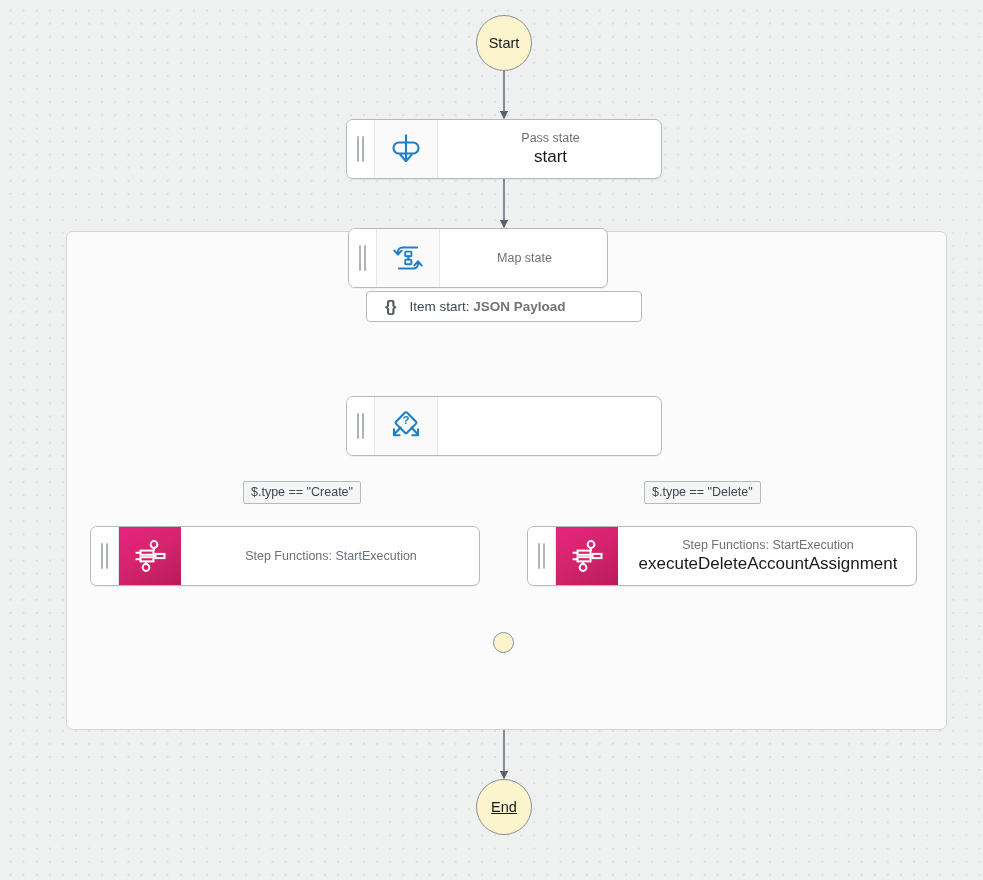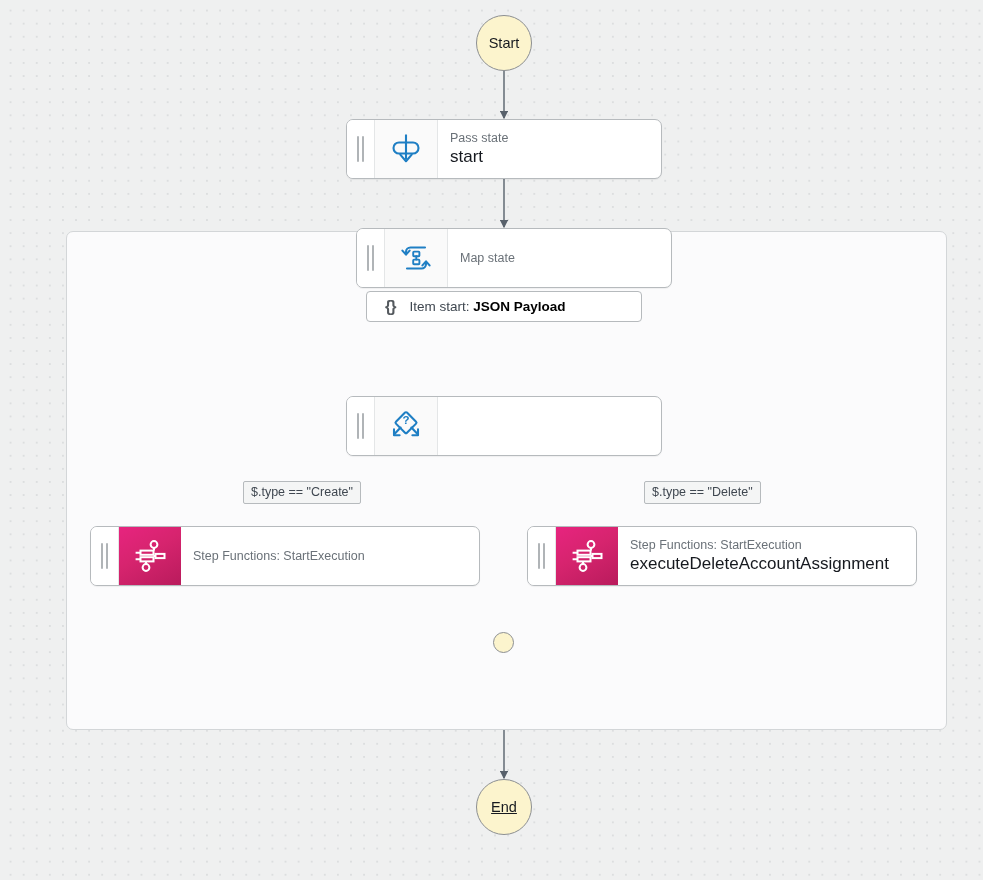--- a/index.html
+++ b/index.html
@@ -115,38 +115,39 @@
     border-right: none;
   }
   .labels {
     flex: 1 1 auto;
     display: flex;
     flex-direction: column;
     justify-content: center;
     padding-left: 12px;
     padding-right: 10px;
     min-width: 0;
+    align-items: center;
   }
   .ltype {
     font-size: 12.5px;
     color: #6a7178;
     line-height: 15px;
     white-space: nowrap;
   }
   .lname {
     font-size: 17px;
     color: #16191f;
     line-height: 22px;
     white-space: nowrap;
     overflow: hidden;
     text-overflow: ellipsis;
   }
 
   #node-pass   { left: 346px; top: 119px; width: 316px; }
-  #node-map    { left: 356px; top: 228px; width: 316px; }
+  #node-map    { left: 348px; top: 228px; width: 260px; }
   #node-choice { left: 346px; top: 396px; width: 316px; }
   #node-create { left: 90px;  top: 526px; width: 390px; }
   #node-delete { left: 527px; top: 526px; width: 390px; }
 
   
   .itemsource {
     position: absolute;
     left: 366px;
     top: 291px;
     width: 276px;
@@ -165,21 +166,21 @@
     font-weight: bold;
     color: #54595e;
     letter-spacing: -1px;
     line-height: 1;
   }
   .istext {
     font-size: 13.5px;
     color: #3f4750;
     white-space: nowrap;
   }
-  .istext b { font-weight: bold; color: #000000; }
+  .istext b { font-weight: bold; color: #737373; }
 
   
   .edge-label {
     position: absolute;
     background: #f4f5f5;
     border: 1px solid #b6babd;
     border-radius: 2px;
     font-size: 12.5px;
     color: #3f4750;
     padding: 3px 7px 4px 7px;

